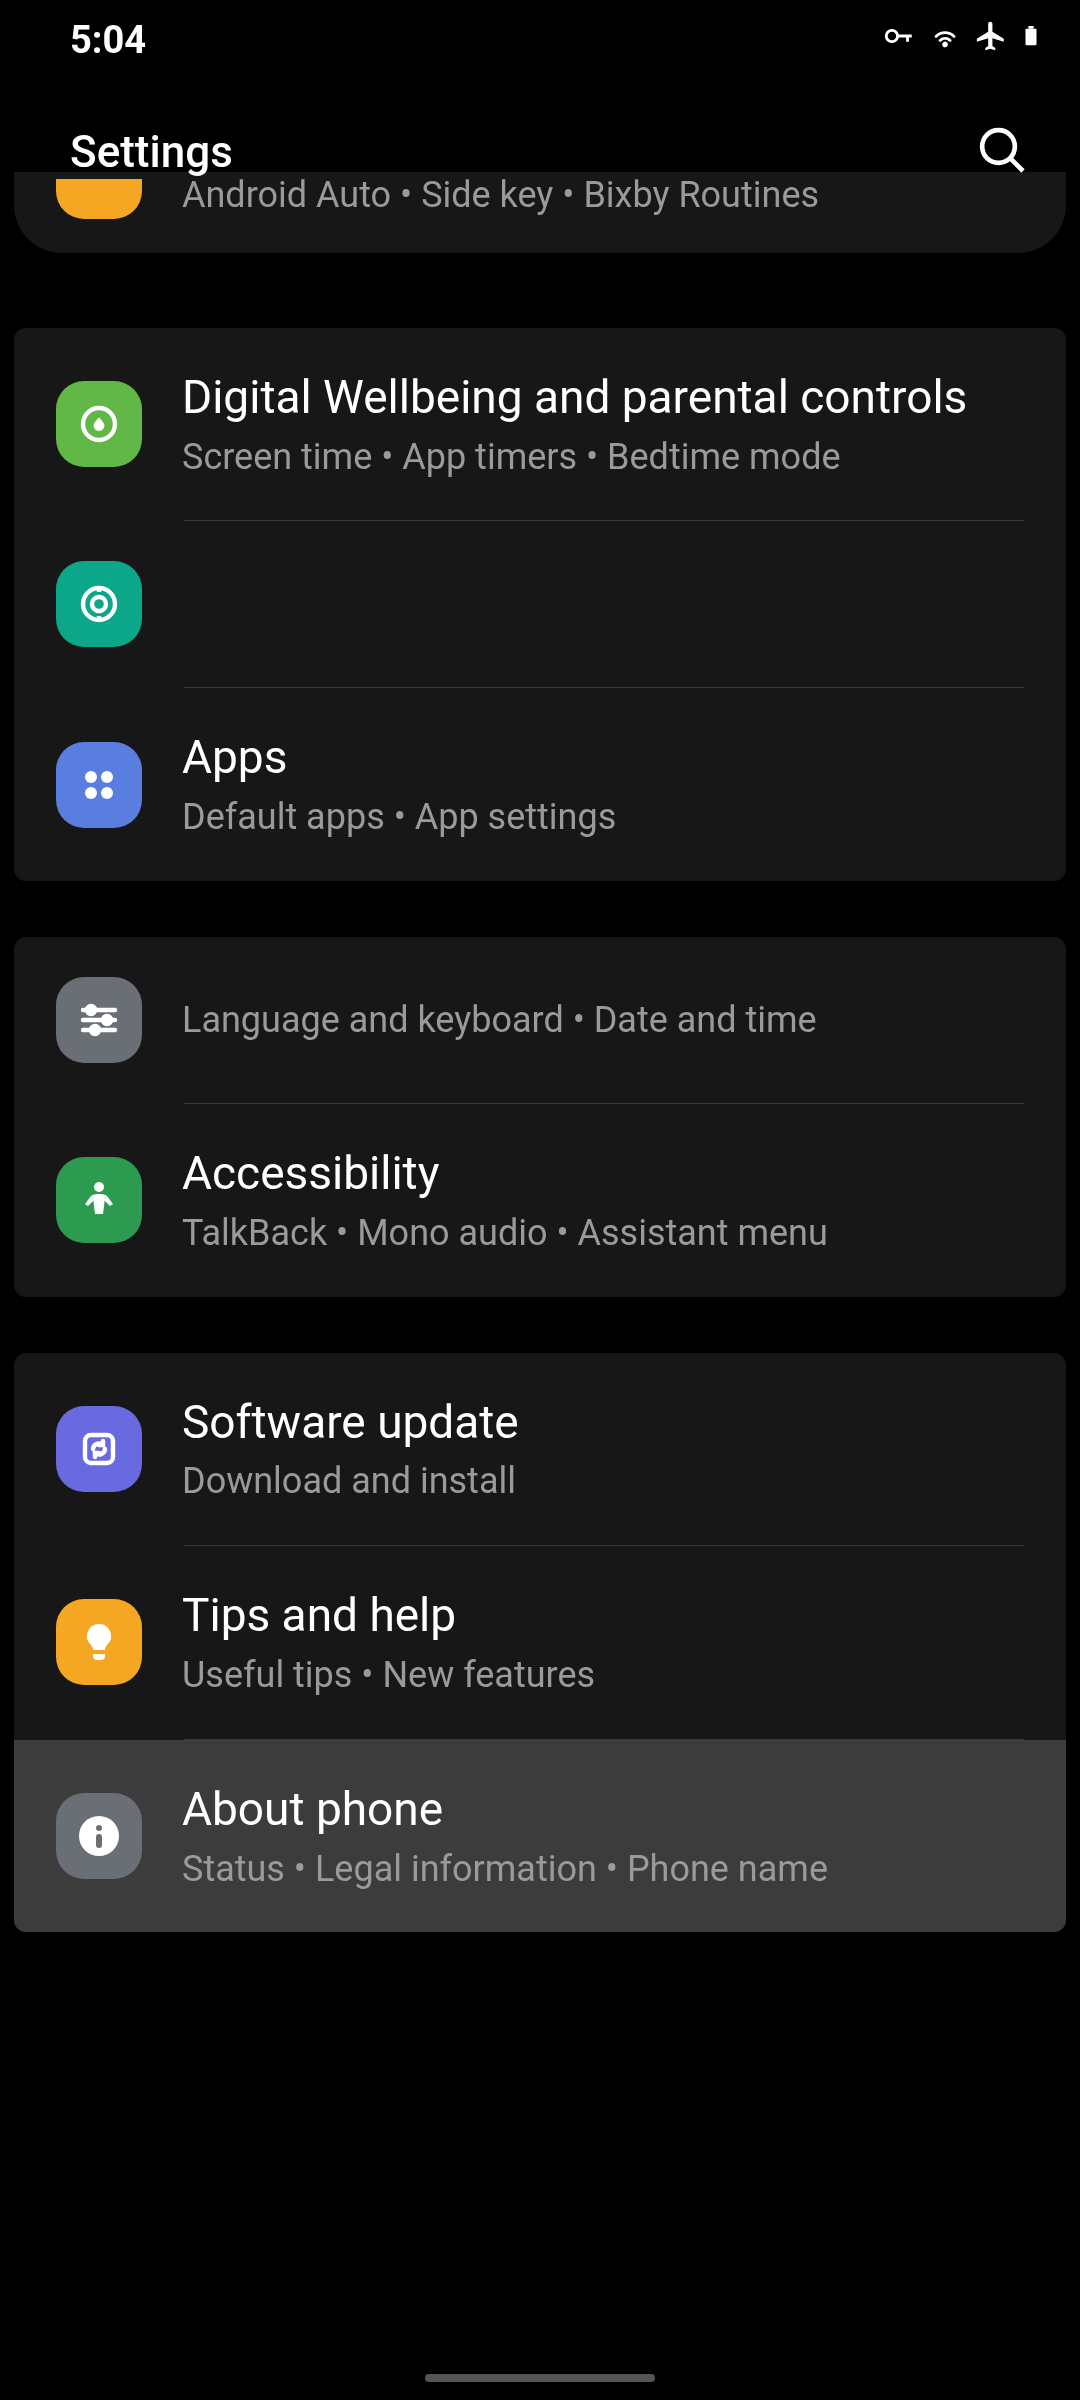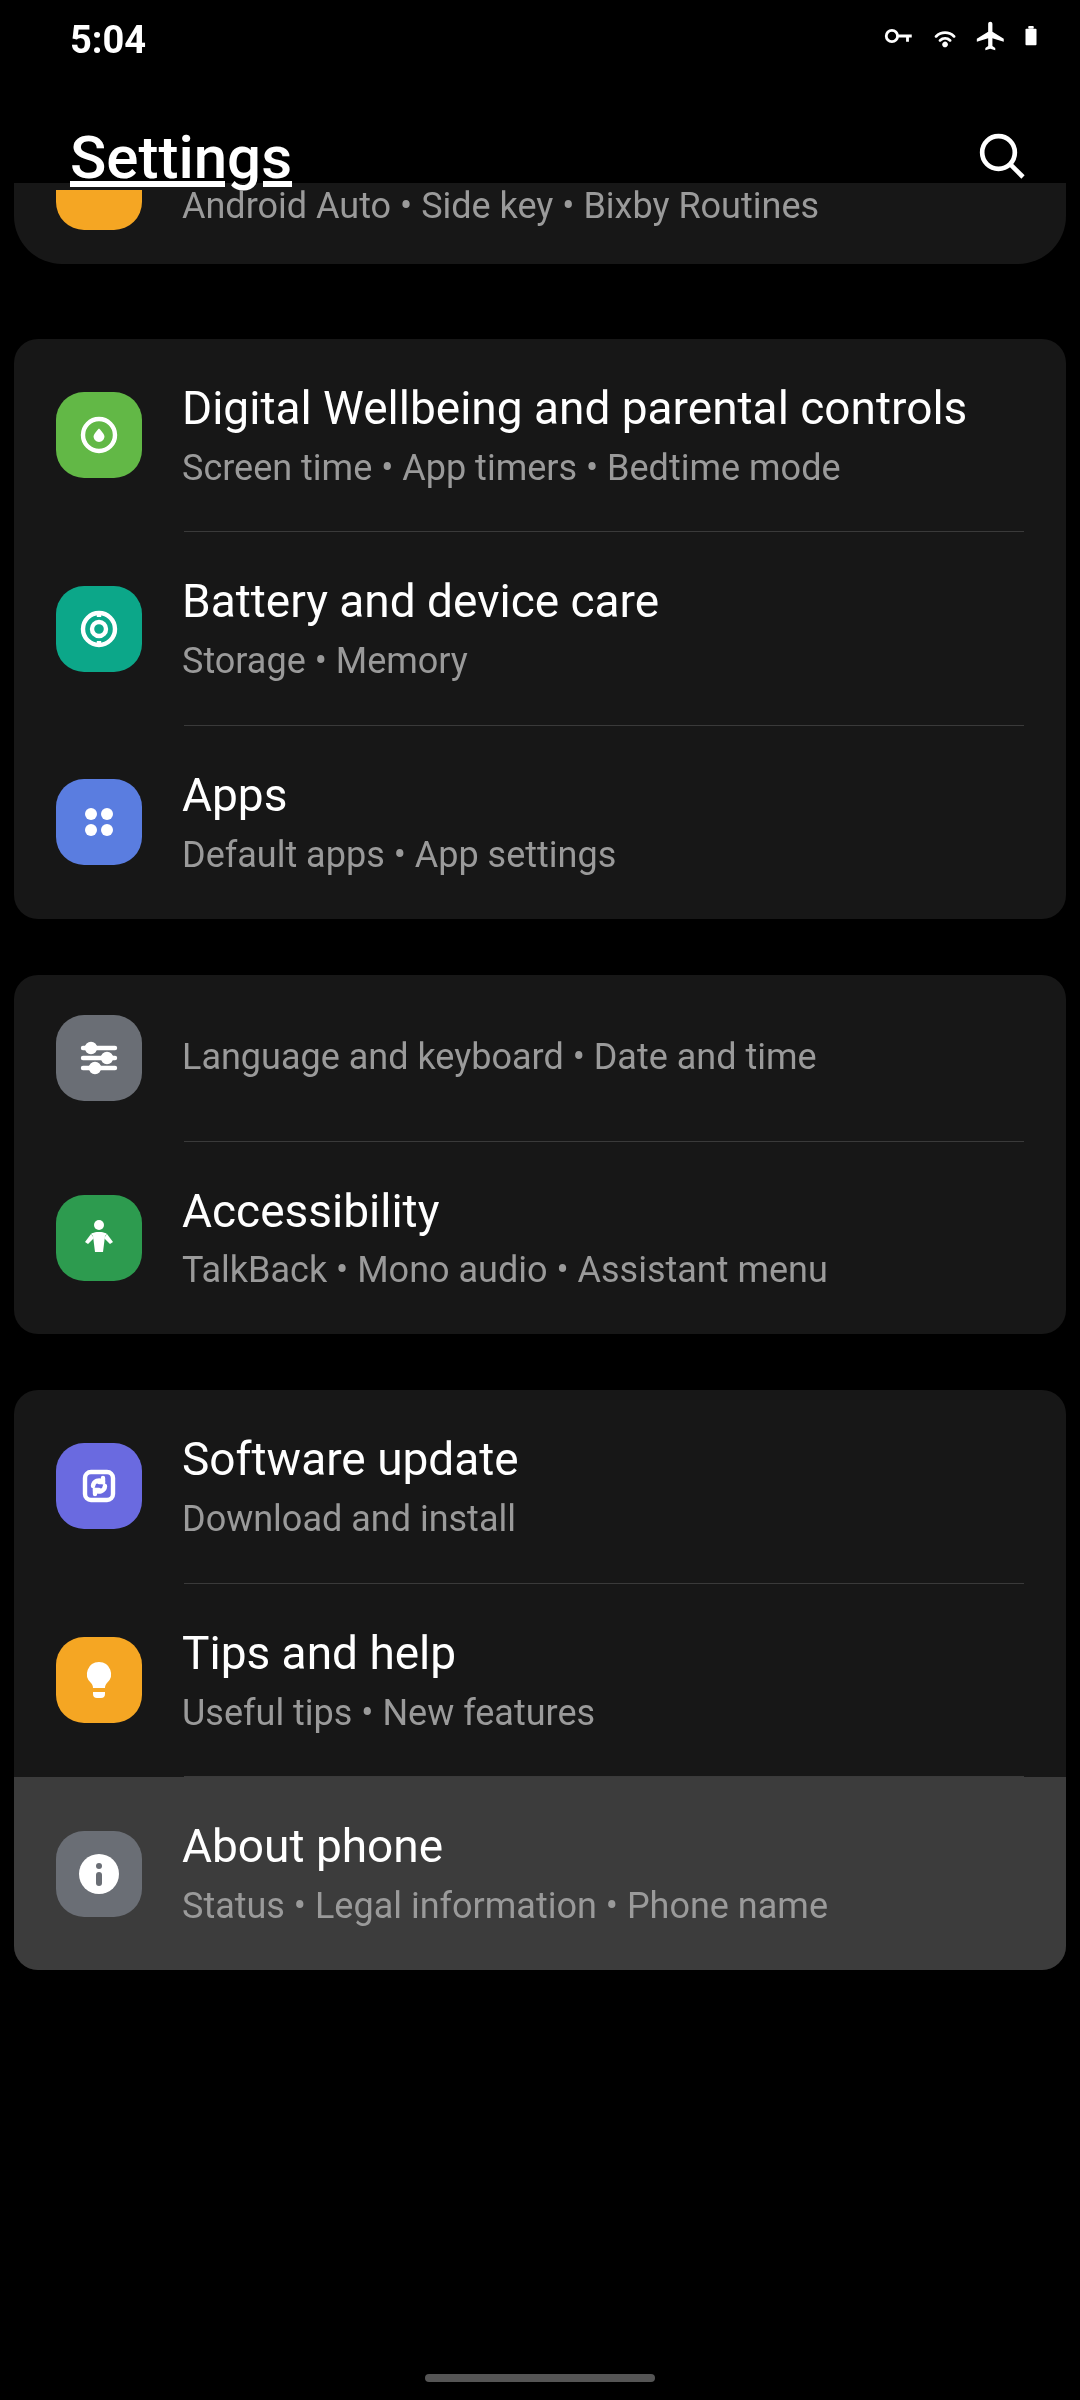--- a/index.html
+++ b/index.html
@@ -24,29 +24,28 @@
     gap: 12px;
     align-items: center;
   }
   .header {
     display: flex;
     justify-content: space-between;
     align-items: center;
     padding: 50px 50px 50px 70px;
   }
   .header-title {
-    font-size: 60px;
+    font-size: 44px;
     font-weight: 500;
-    text-decoration: underline;
   }
   .search-button svg { width: 56px; height: 56px; }
   .content { padding: 0 14px; }
   .group {
     background: #171717;
-    border-radius: 24px;
+    border-radius: 12px;
     margin-bottom: 56px;
     overflow: hidden;
   }
   .partial-group {
     background: #171717;
     border-radius: 0 0 48px 48px;
     margin-bottom: 75px;
     overflow: hidden;
     margin-top: -60px;
   }
@@ -179,24 +178,20 @@
         </div>
         <div class="item-divider"></div>
         <div class="item">
           <div class="icon-box" style="background: rgb(12, 167, 137);">
             <svg viewBox="0 0 24 24" fill="none" stroke="#fff" stroke-width="2.2">
               <circle cx="12" cy="12" r="8"></circle>
               <circle cx="12" cy="12" r="3.5"></circle>
               <path d="M12 4v2M12 18v2"></path>
             </svg>
           </div>
-          <div class="item-text">
-            <div class="item-title">Battery and device care</div>
-            <div class="item-subtitle">Storage  •  Memory</div>
-          </div>
         </div>
         <div class="item-divider"></div>
         <div class="item">
           <div class="icon-box" style="background: rgb(90, 125, 224);">
             <svg viewBox="0 0 24 24" fill="#fff">
               <circle cx="8" cy="8" r="3"></circle>
               <circle cx="16" cy="8" r="3"></circle>
               <circle cx="8" cy="16" r="3"></circle>
               <circle cx="16" cy="16" r="3"></circle>
             </svg>

